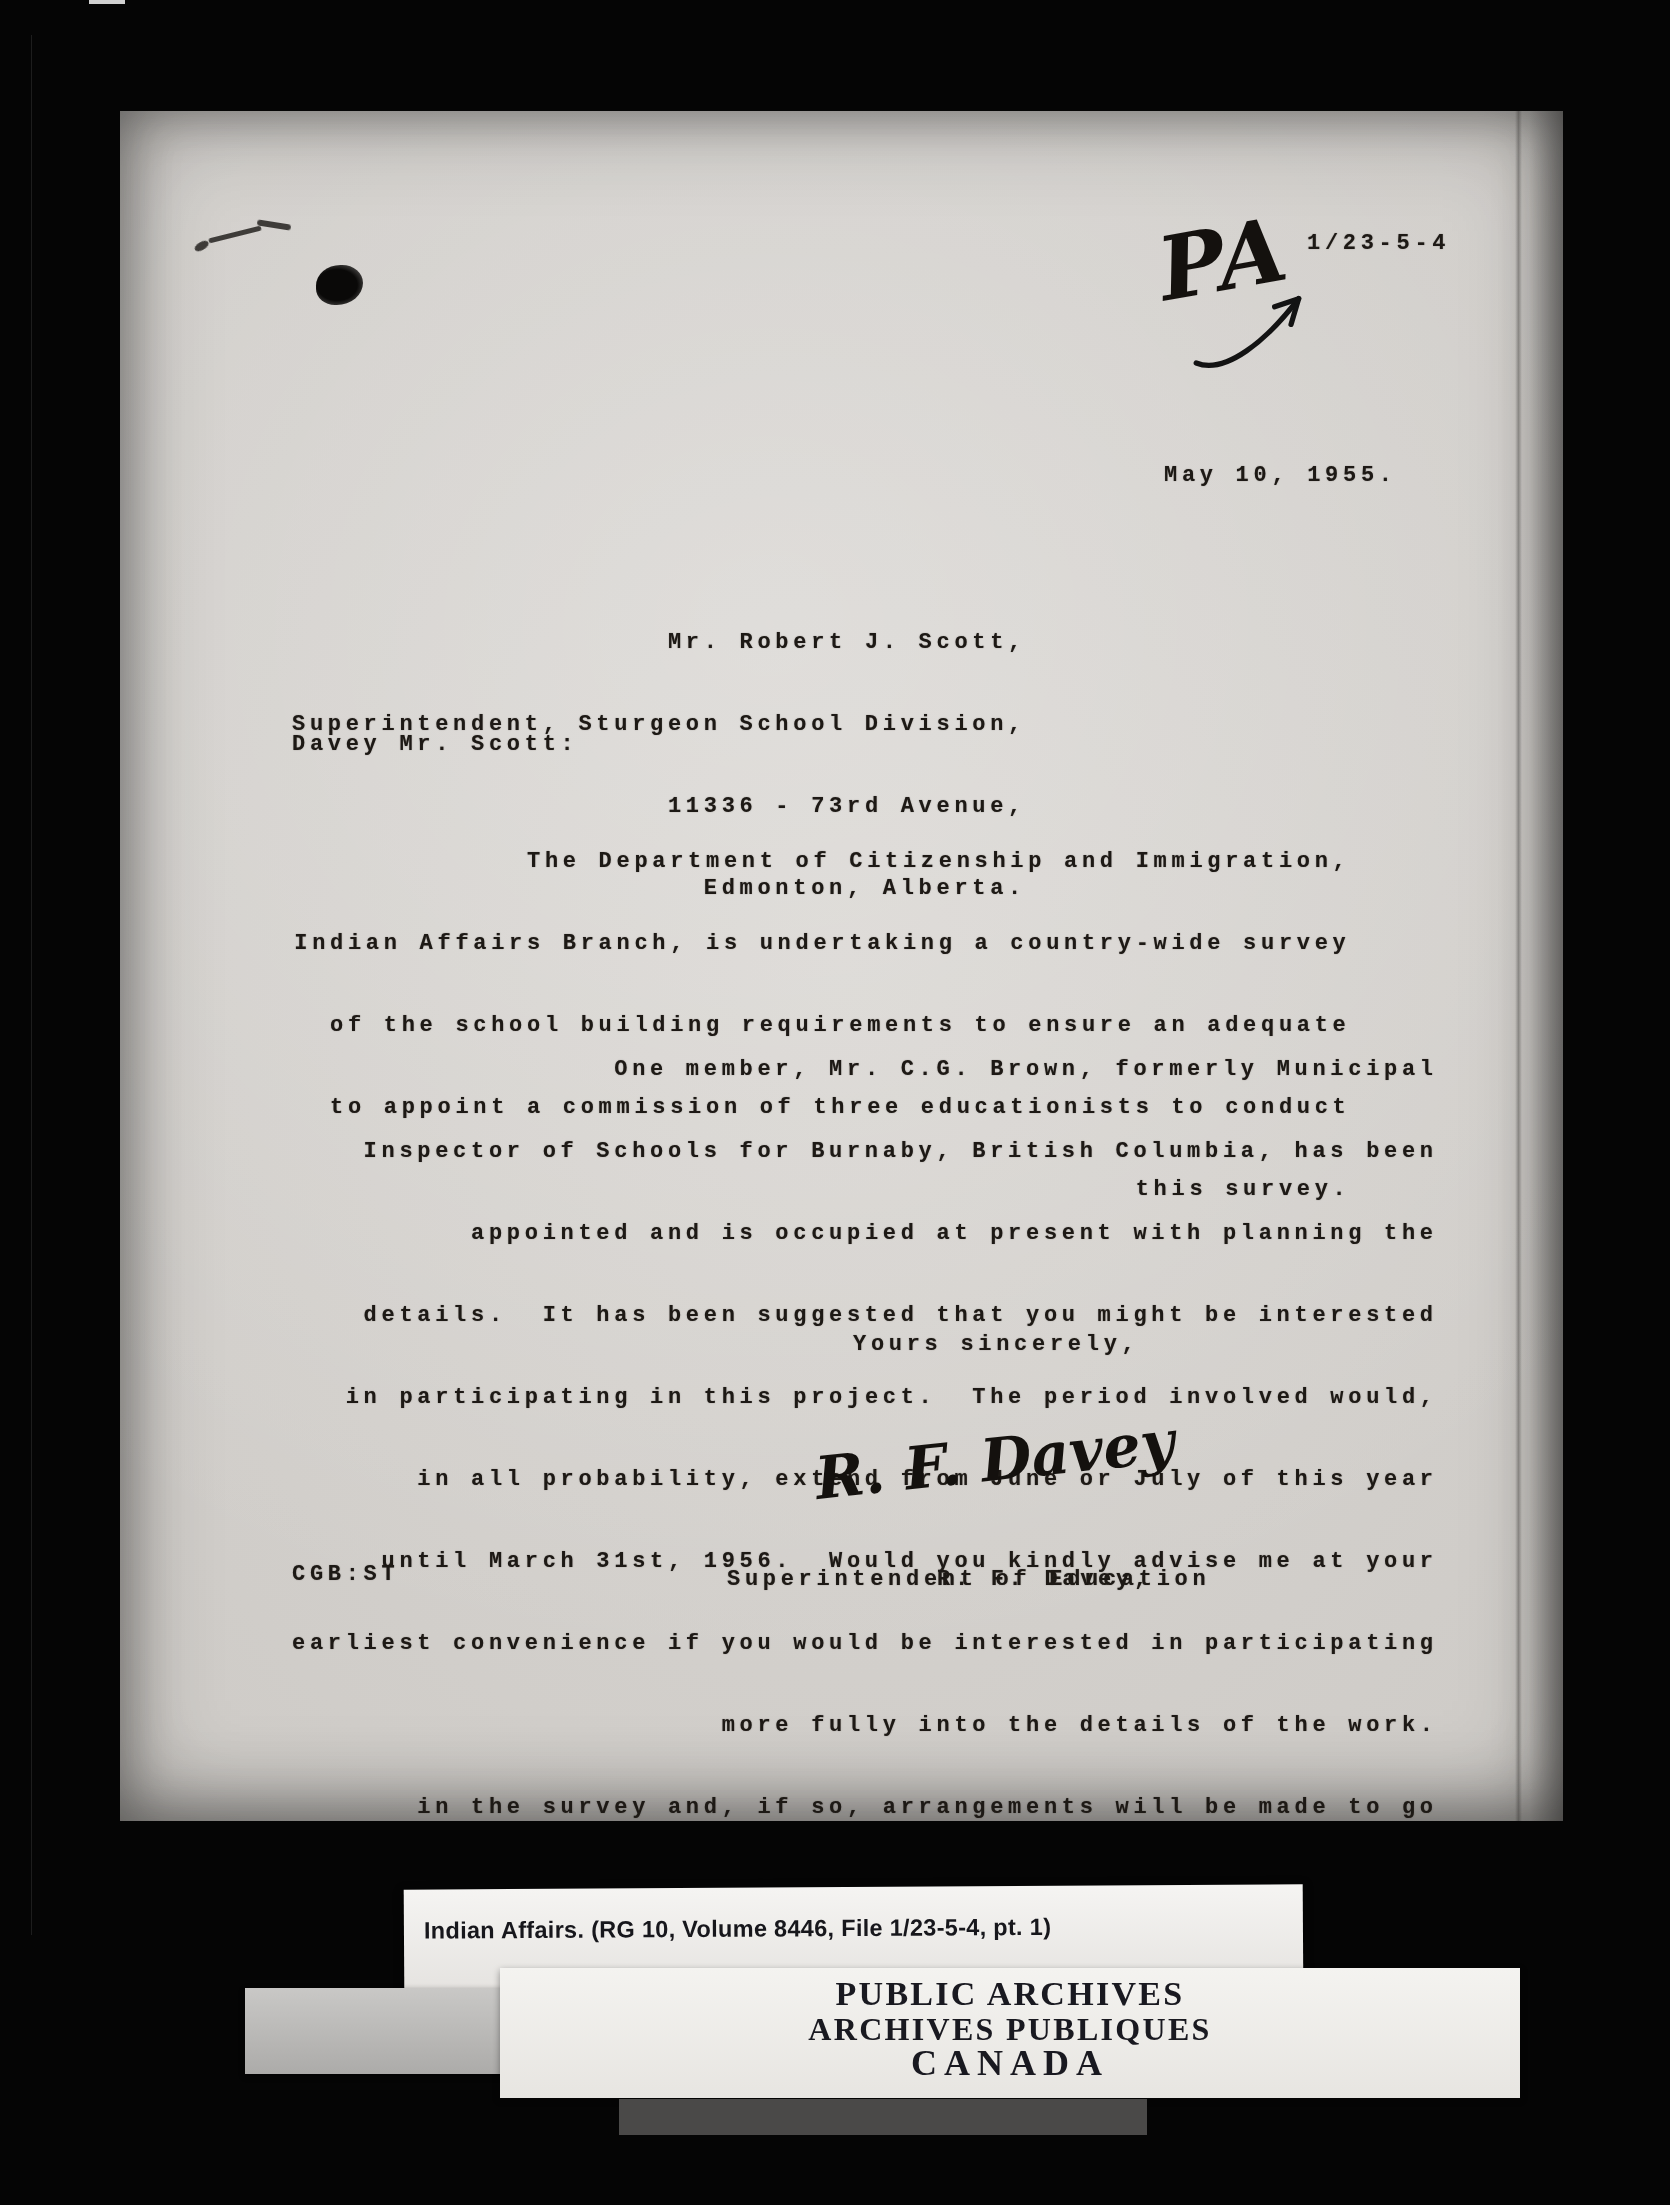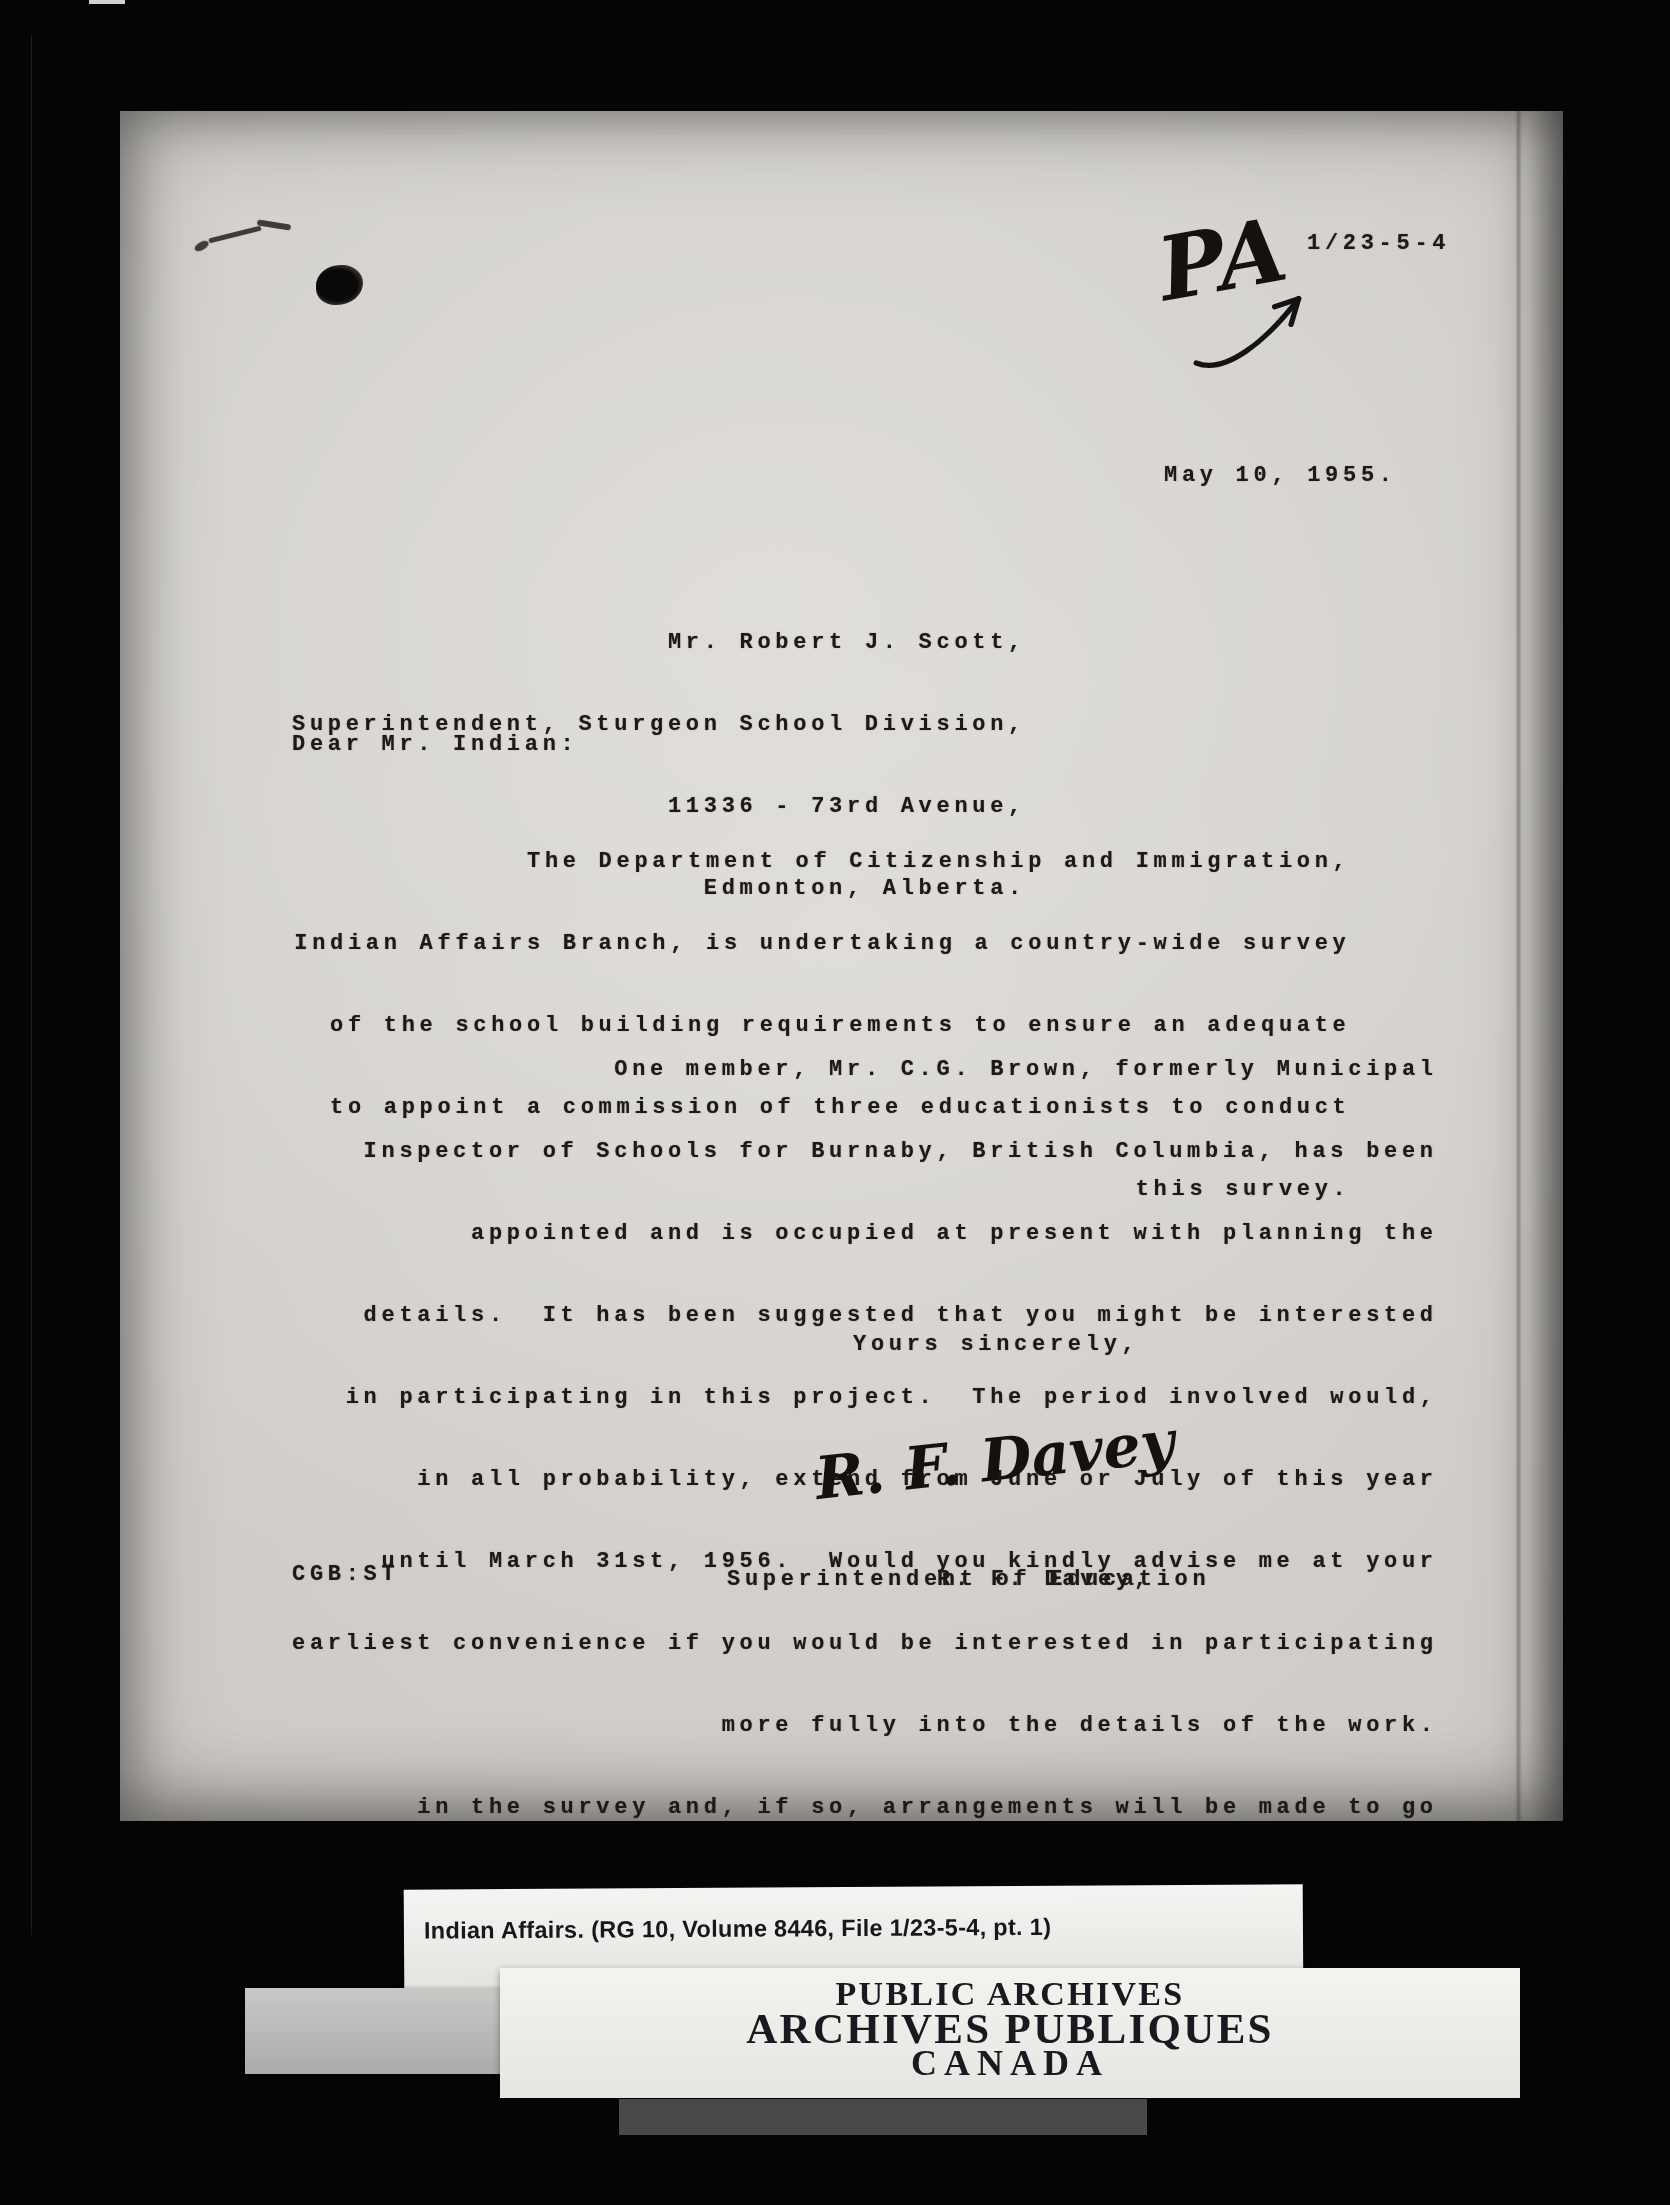--- a/index.html
+++ b/index.html
@@ -89,21 +89,21 @@
     box-shadow:0 1.8px 5.9px rgba(0,0,0,.45);
   }
   .stamp-box{
     position:absolute;left:500px;top:1968px;width:1020px;height:130px;
     background:linear-gradient(180deg,#f4f3f0,#e7e5e1);
     box-shadow:0 1.8px 7px rgba(0,0,0,.4);
     text-align:center;
     font-family:"Liberation Serif","DejaVu Serif",serif;font-weight:700;color:#191920;
   }
   .stamp-l1{margin-top:8.2px;font-size:34px;line-height:36px;letter-spacing:2.3px;}
-  .stamp-l2{font-size:43px;line-height:34px;letter-spacing:2.3px;}
+  .stamp-l2{font-size:32px;line-height:34px;letter-spacing:2.3px;}
   .stamp-l3{font-size:36px;line-height:34px;letter-spacing:7px;}
   .ghost-card{position:absolute;left:619px;top:2099px;width:528px;height:36px;background:#8f8e8c;opacity:.5;}
 
   
   .film-line{position:absolute;left:30.5px;top:35px;width:1.8px;height:1900px;background:#4a4a4a;opacity:.35;}
   .speck{position:absolute;left:89px;top:0;width:36px;height:4.1px;background:#e8e8e8;opacity:.9;}
 </style>
 </head>
 <body>
 
@@ -129,21 +129,21 @@
 
   <div class="typed pos-date">May 10, 1955.</div>
 
   <div class="typed pos-address">
     <div class="tline">Mr. Robert J. Scott,</div>
     <div class="tline">Superintendent, Sturgeon School Division,</div>
     <div class="tline">11336 - 73rd Avenue,</div>
     <div class="tline">Edmonton, Alberta.</div>
   </div>
 
-  <div class="typed pos-salutation">Dear Mr. Indian:</div>
+  <div class="typed pos-salutation">Davey Mr. Scott:</div>
 
   <div class="typed para pos-para1">
     <div class="tline">The Department of Citizenship and Immigration,</div>
     <div class="tline">Indian Affairs Branch, is undertaking a country-wide survey</div>
     <div class="tline">of the school building requirements to ensure an adequate</div>
     <div class="tline">to appoint a commission of three educationists to conduct</div>
     <div class="tline">this survey.</div>
   </div>
 
   <div class="typed para pos-para2">

